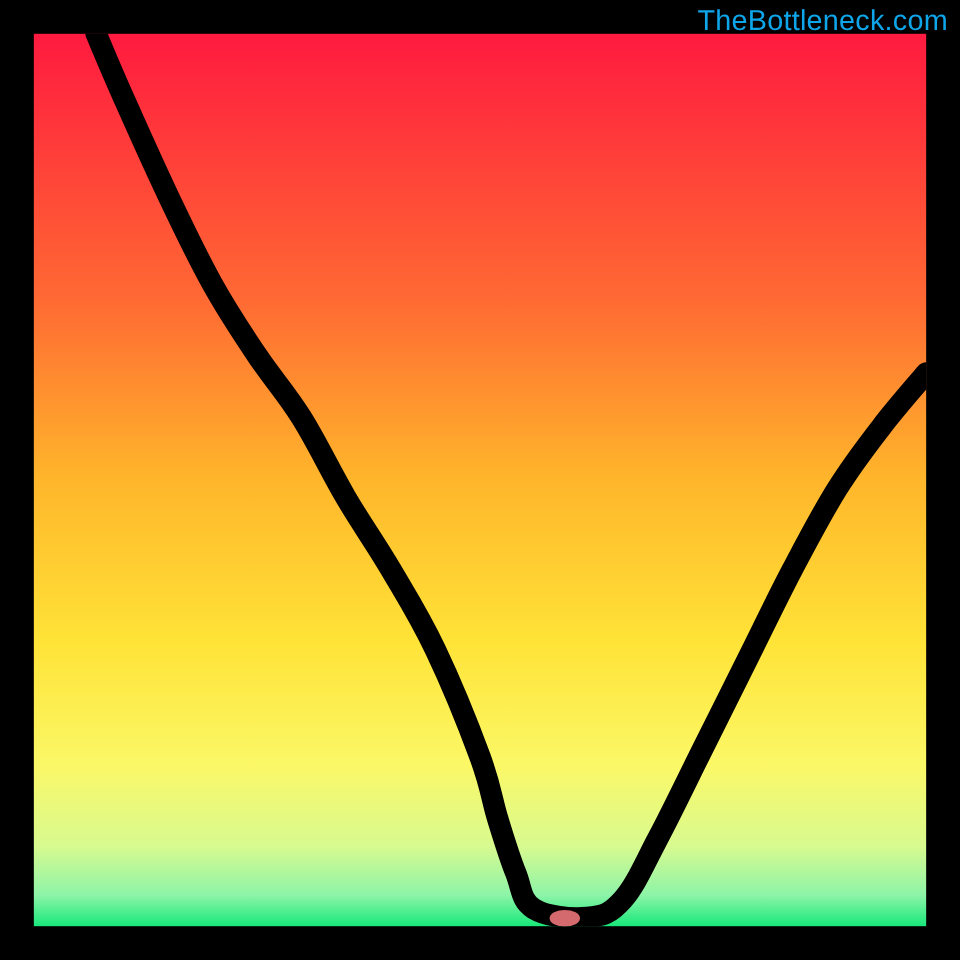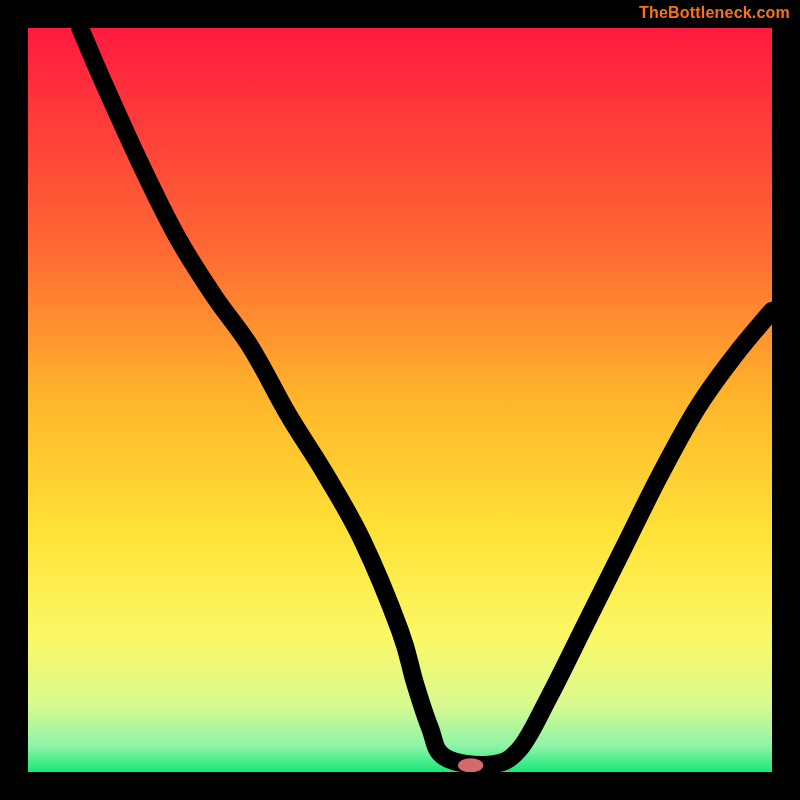--- a/index.html
+++ b/index.html
@@ -14,23 +14,23 @@
   .frame {
     position: relative;
     width: 800px;
     height: 800px;
     background: #000000;
   }
   .watermark {
     position: absolute;
     top: 4px;
     right: 10px;
-    color: #f97316;
-    font-size: 16px;
-    font-weight: 700;
+    color: #0ea5e9;
+    font-size: 24px;
+    font-weight: 400;
     z-index: 50;
     letter-spacing: 0.2px;
   }
   svg.plot {
     position: absolute;
     top: 28px;
     left: 28px;
     width: 744px;   
     height: 744px;  
     display: block;

